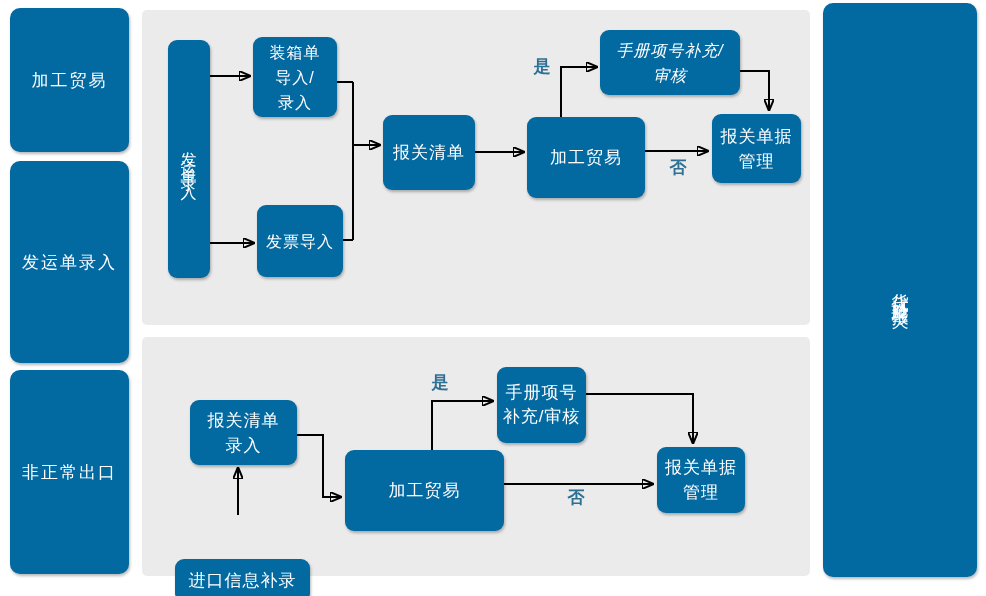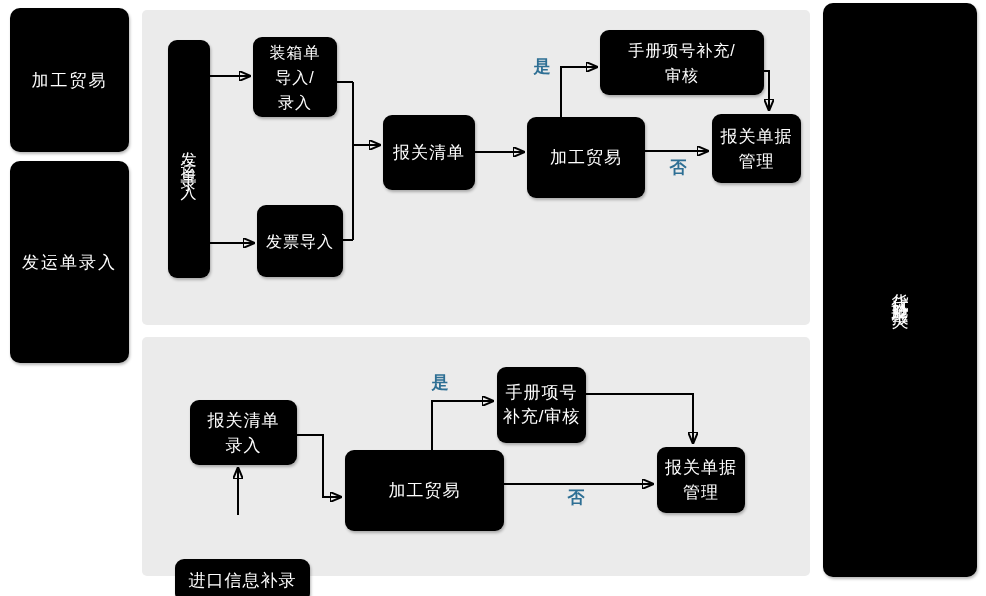--- a/index.html
+++ b/index.html
@@ -5,39 +5,39 @@
   html,body{margin:0;padding:0;background:#ffffff;}
   .stage{
     position:relative;width:986px;height:596px;background:#ffffff;overflow:hidden;
     font-family:"Liberation Sans","DejaVu Sans",sans-serif;
   }
   .panel{position:absolute;background:#ebebeb;border-radius:5px;}
   .panel-top{left:142px;top:10px;width:668px;height:315px;}
   .panel-bottom{left:142px;top:337px;width:668px;height:239px;}
 
   .box{
-    position:absolute;background:#000000;color:#ffffff;border-radius:9px;
+    position:absolute;background:#0369a1;color:#ffffff;border-radius:9px;
     display:flex;align-items:center;justify-content:center;text-align:center;
     white-space:pre-line;box-shadow:1px 2px 3px rgba(0,0,0,0.28);
     font-size:16px;line-height:25px;letter-spacing:1px;
   }
   .lane{font-size:17px;letter-spacing:2px;border-radius:10px;}
   .lane-1{left:10px;top:8px;width:119px;height:144px;}
   .lane-2{left:10px;top:161px;width:119px;height:202px;}
   .lane-3{left:10px;top:370px;width:119px;height:204px;}
   .lane-right{left:823px;top:3px;width:154px;height:574px;
     writing-mode:vertical-rl;text-orientation:upright;letter-spacing:3px;font-size:17px;}
 
   .n-shipping{left:168px;top:40px;width:42px;height:238px;
     writing-mode:vertical-rl;text-orientation:upright;letter-spacing:8px;}
   .n-packing{left:253px;top:37px;width:84px;height:80px;}
   .n-invoice{left:257px;top:205px;width:86px;height:72px;}
   .n-customs-list{left:383px;top:115px;width:92px;height:75px;font-size:17px;}
   .n-proc-top{left:527px;top:117px;width:118px;height:81px;font-size:17px;}
-  .n-manual-top{left:600px;top:30px;width:164px;height:65px;}
+  .n-manual-top{left:600px;top:30px;width:140px;height:65px;font-style:italic;}
   .n-doc-top{left:712px;top:114px;width:89px;height:69px;font-size:17px;}
 
   .n-list-entry{left:190px;top:400px;width:107px;height:65px;font-size:17px;}
   .n-import-info{left:175px;top:515px;width:135px;height:43px;font-size:17px;margin-top:44px;}
   .n-proc-bottom{left:345px;top:450px;width:159px;height:81px;font-size:17px;}
   .n-manual-bottom{left:497px;top:367px;width:89px;height:76px;font-size:17px;line-height:24px;}
   .n-doc-bottom{left:657px;top:447px;width:88px;height:66px;font-size:17px;}
 
   .decision-label{
     position:absolute;width:34px;text-align:center;color:#2e6f94;
@@ -54,20 +54,21 @@
 </head>
 <body>
 
 <div class="stage">
 
   <div class="panel panel-top"></div>
   <div class="panel panel-bottom"></div>
 
   <div class="box lane lane-1">加工贸易</div>
   <div class="box lane lane-2">发运单录入</div>
+  <div class="box lane lane-3">非正常出口</div>
 
   <div class="box lane lane-right">货代订舱及报关</div>
 
   <div class="box n-shipping">发运单录入</div>
   <div class="box n-packing">装箱单
 导入/
 录入</div>
   <div class="box n-invoice">发票导入</div>
   <div class="box n-customs-list">报关清单</div>
   <div class="box n-proc-top">加工贸易</div>

